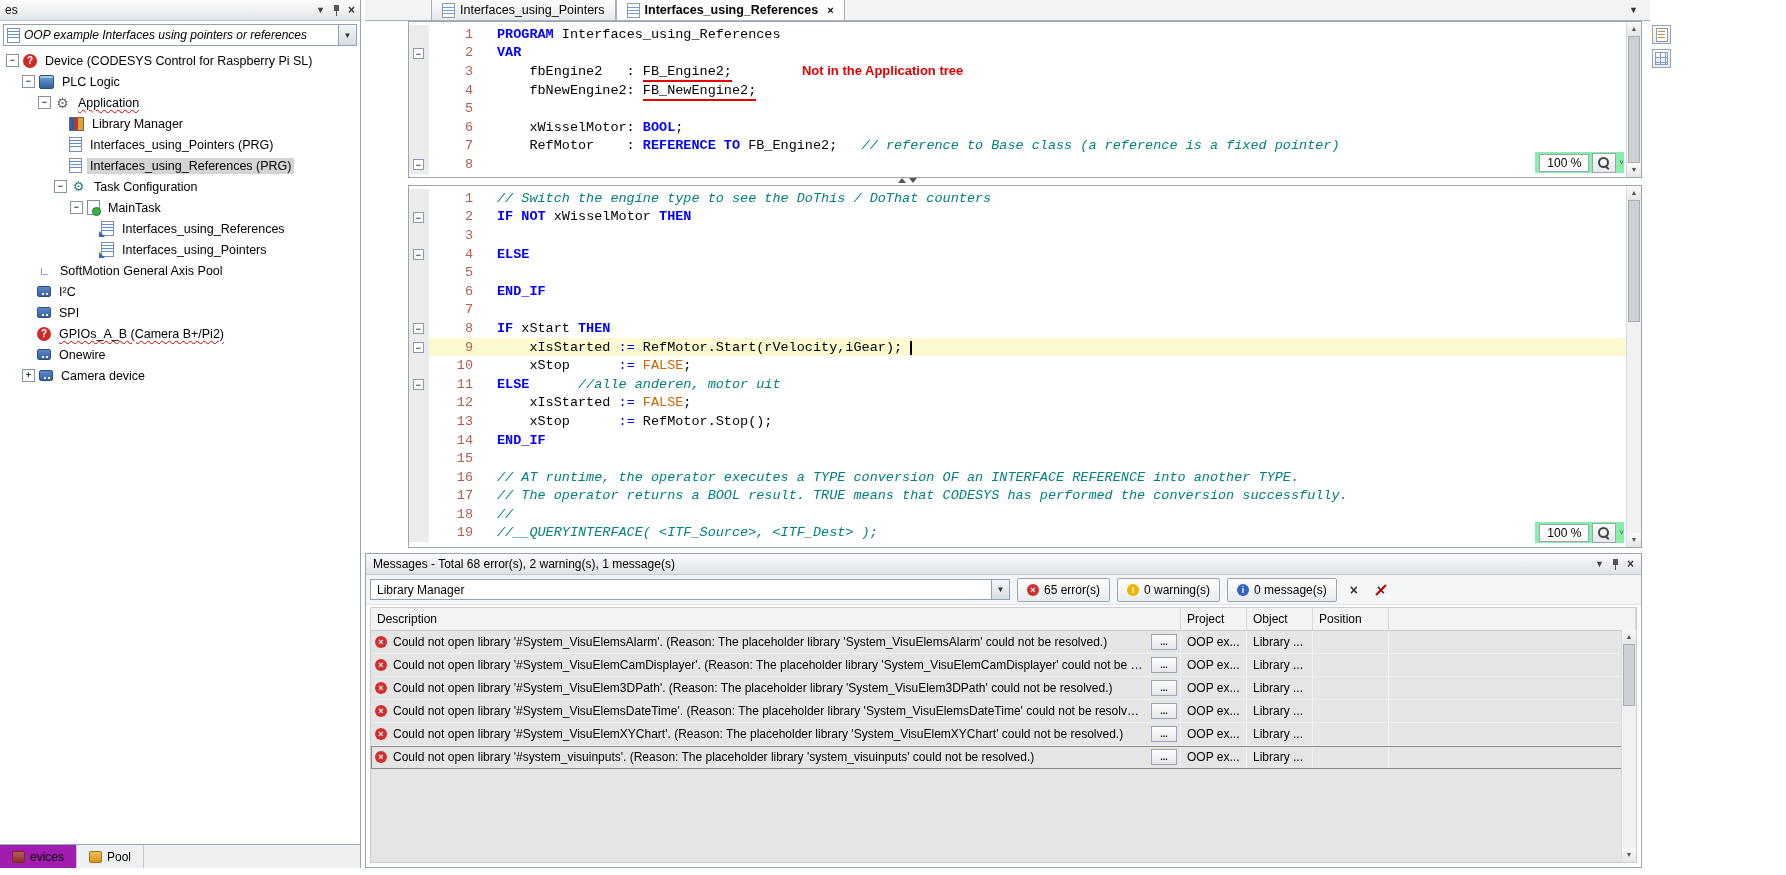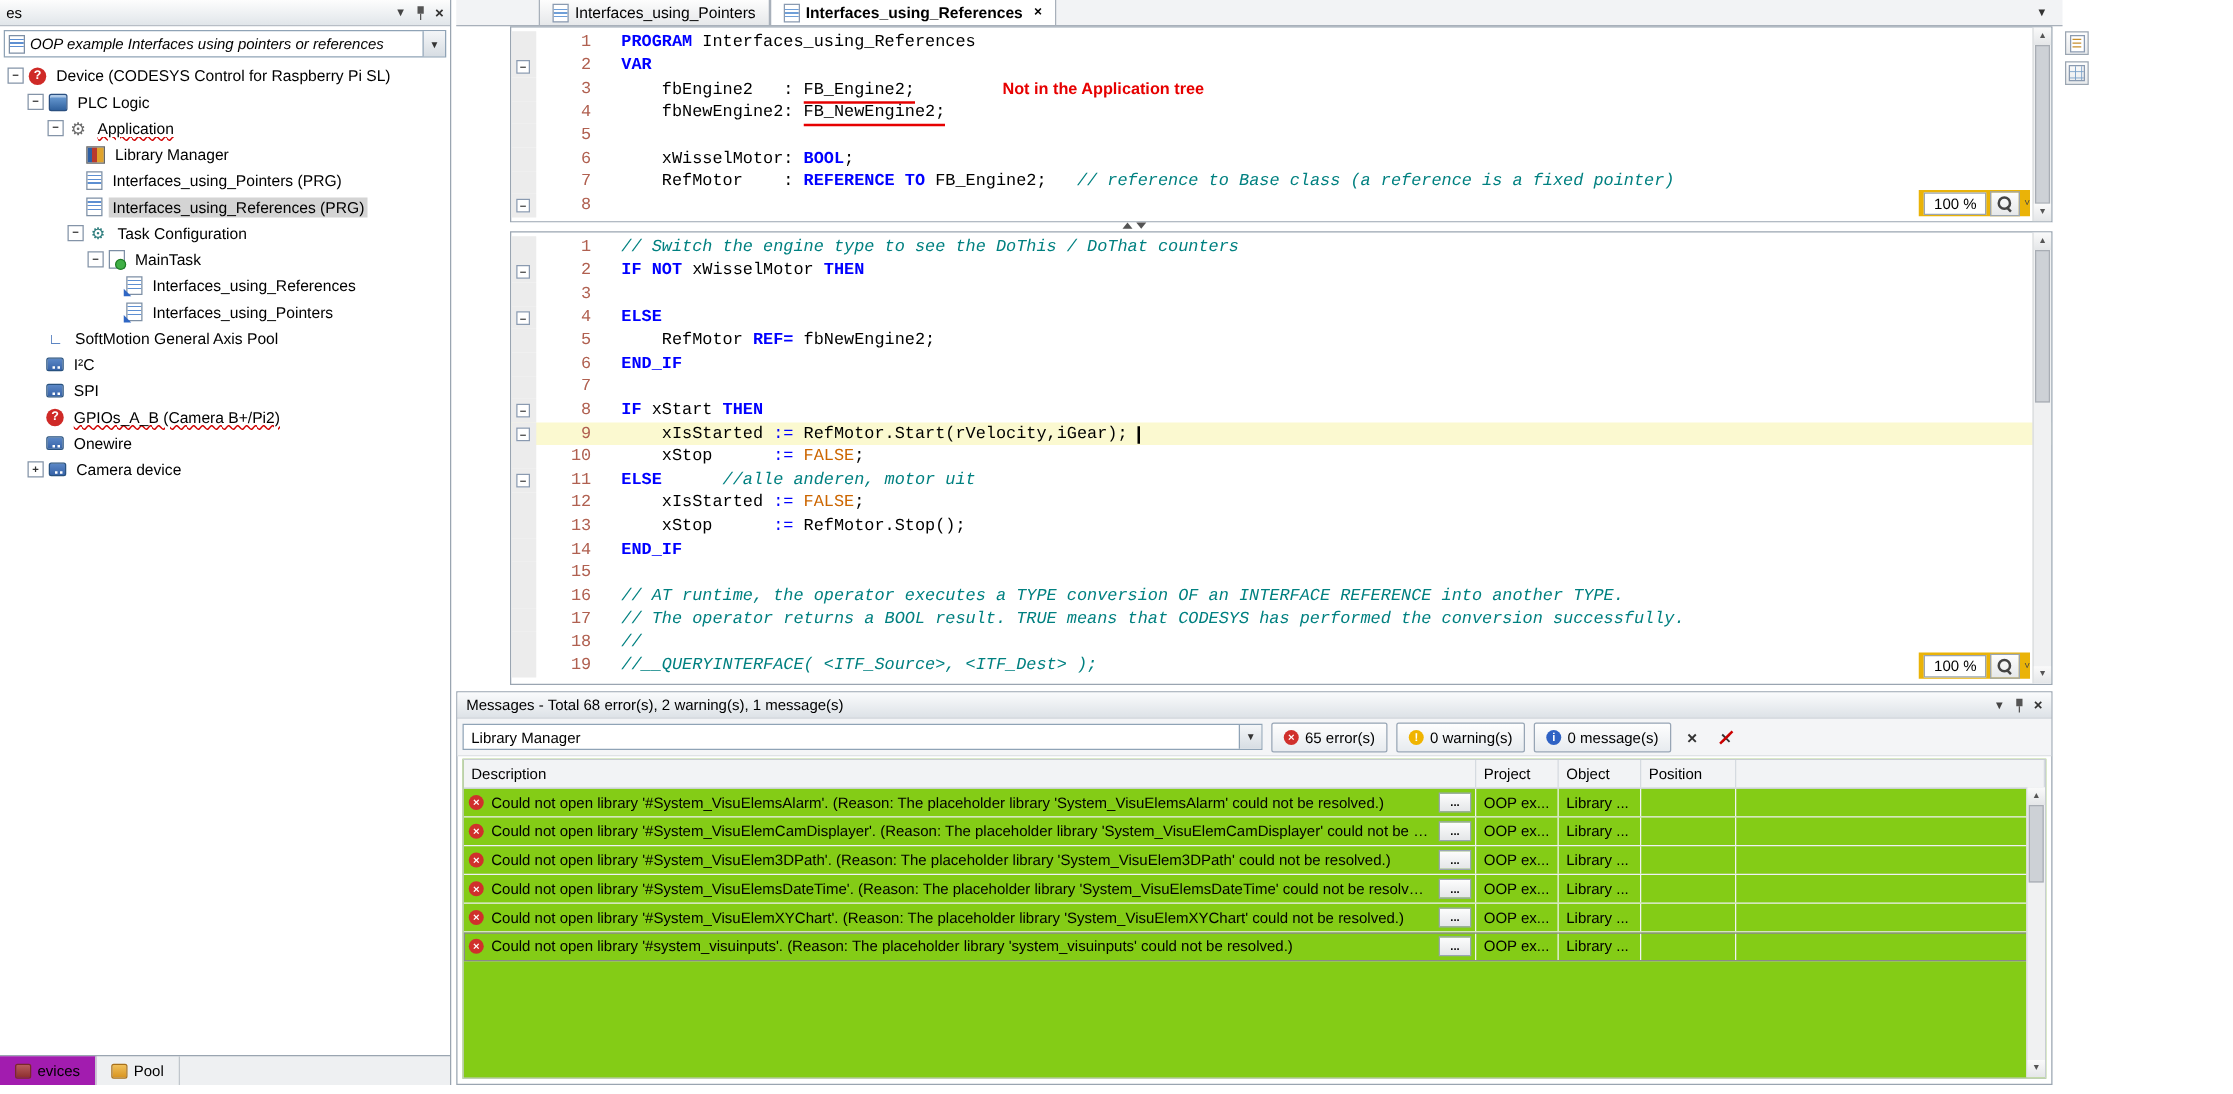--- a/index.html
+++ b/index.html
@@ -71,21 +71,21 @@
   .tk-const{color:#cc6600}
   .tk-ul{color:#000;border-bottom:2.5px solid #e60000;padding-bottom:1px}
   .tk-ann{font-family:"Liberation Sans",sans-serif;font-weight:bold;color:#e60000;margin-left:70px;font-size:13px}
   .caret{display:inline-block;width:1.5px;height:14px;background:#000;vertical-align:text-bottom;margin-left:8px}
   
   .vscroll{position:absolute;right:0;top:0;bottom:0;width:14px;background:#f0f1f2;border-left:1px solid #d8dadc}
   .sb-btn{height:14px;font-size:7px;color:#555;text-align:center;line-height:14px;background:linear-gradient(#fafafa,#e4e6e8)}
   .sb-btn.bottom{position:absolute;bottom:0;left:0;right:0}
   .sb-thumb{position:absolute;left:1px;right:1px;background:#cdd1d6;border:1px solid #a8adb4}
   
-  .zoom{position:absolute;right:17px;bottom:4px;display:flex;align-items:center;height:21px;background:#eab308;padding-left:4px}
+  .zoom{position:absolute;right:17px;bottom:4px;display:flex;align-items:center;height:21px;background:#86efac;padding-left:4px}
   .zoom-val{border:1px solid #9aa5b1;padding:1px 7px;font-size:12px;background:#fff}
   .zoom-btn{width:24px;height:20px;border:1px solid #9aa5b1;margin-left:3px;background:linear-gradient(#fdfdfd,#e6e8ea);position:relative;box-sizing:border-box}
   .mag{position:absolute;left:5px;top:3px;width:7px;height:7px;border:2px solid #444;border-radius:50%}
   .mag::after{content:"";position:absolute;left:6px;top:6px;width:2px;height:5px;background:#444;transform:rotate(-45deg)}
   .zoom-chev{font-size:8px;color:#444;margin-left:3px}
   
   .side-icons{position:absolute;left:1287px;top:25px;width:20px;display:flex;flex-direction:column;gap:5px}
   .side-btn{width:19px;height:19px;border:1px solid #9aa5b1;background:linear-gradient(#fdfdfd,#e8eaec);display:flex;align-items:center;justify-content:center;box-sizing:border-box}
   .sv-doc{width:10px;height:12px;border:1px solid #8a9ab0;background:#fff;position:relative}
   .sv-doc::after{content:"";position:absolute;left:1px;top:2px;width:7px;height:1px;background:#c78f2c;box-shadow:0 3px 0 #c78f2c,0 6px 0 #c78f2c}
@@ -100,21 +100,21 @@
   .msg-caption{height:20px;background:linear-gradient(#fafbfc,#dde2e7);border-bottom:1px solid #c2c8cf;display:flex;align-items:center;padding:0 7px;font-size:12px}
   .msg-toolbar{height:29px;display:flex;align-items:center;padding:0 4px;gap:7px;background:#f4f5f7;border-bottom:1px solid #e0e3e6}
   .msg-combo{width:640px;height:21px;border:1px solid #8fa3b6;background:#fff;display:flex;align-items:center;font-size:12px;padding-left:6px;box-sizing:border-box}
   .filter-btn{height:22px;border:1px solid #97a5b5;background:linear-gradient(#fefefe,#e7ebef);display:flex;align-items:center;gap:5px;padding:0 9px;font-size:12px;border-radius:2px}
   .st{width:12px;height:12px;border-radius:50%;color:#fff;font:bold 9px/12px "Liberation Sans",sans-serif;text-align:center;flex:none}
   .st-err{background:#d0302c}
   .st-warn{background:#f0b400}
   .st-info{background:#2f62c4}
   .tool-x{width:20px;height:20px;display:flex;align-items:center;justify-content:center;font-size:14px;font-weight:bold;color:#333;position:relative}
   .tool-x.slash::after{content:"";position:absolute;left:3px;top:9px;width:14px;height:2px;background:#c00;transform:rotate(-45deg)}
-  .msg-table{position:absolute;left:4px;right:4px;top:53px;bottom:4px;border:1px solid #c8cdd3;background:#84cc16;overflow:hidden}
+  .msg-table{position:absolute;left:4px;right:4px;top:53px;bottom:4px;border:1px solid #c8cdd3;background:#e5e5e5;overflow:hidden}
   .msg-head,.msg-row{display:grid;grid-template-columns:810px 66px 66px 76px 1fr;height:22px;align-items:center;font-size:12px}
   .msg-head{background:#f2f3f5;border-bottom:1px solid #c8cdd3;font-weight:normal}
   .msg-head>div{border-right:1px solid #d5dae0;height:100%;display:flex;align-items:center;padding-left:6px;box-sizing:border-box}
   .msg-row{border-bottom:1px solid #edf0f3}
   .msg-row>div{border-right:1px solid #f0f2f4;height:100%;display:flex;align-items:center;padding-left:6px;box-sizing:border-box;overflow:hidden;white-space:nowrap}
   .msg-row.focused{outline:1px solid #808archive0a0}
   .msg-row.focused{outline:1px solid #8a8a8a;outline-offset:-1px}
   .desc-cell{gap:6px;padding-left:4px !important}
   .desc-text{flex:1;overflow:hidden;text-overflow:ellipsis}
   .more-btn{flex:none;width:26px;height:16px;border:1px solid #9aa5b5;background:linear-gradient(#fdfdfd,#e4e6e8);font:bold 9px/14px "Liberation Sans",sans-serif;text-align:center;margin-right:3px;box-sizing:border-box}
@@ -302,21 +302,21 @@
         <span class="tri-down"></span>
       </span>
   </div>
 
   <div class="pane impl-pane">
     <div class="code-lines">
         <div class="code-line"><span class="fold-col"></span><span class="line-num">1</span><span class="code-text"><span class="tk-cm">// Switch the engine type to see the DoThis / DoThat counters</span></span></div>
         <div class="code-line"><span class="fold-col"><span class="fold-box">−</span></span><span class="line-num">2</span><span class="code-text"><span class="tk-kw">IF</span><span class="tk-id"> </span><span class="tk-kw">NOT</span><span class="tk-id"> xWisselMotor </span><span class="tk-kw">THEN</span></span></div>
         <div class="code-line"><span class="fold-col"></span><span class="line-num">3</span></div>
         <div class="code-line"><span class="fold-col"><span class="fold-box">−</span></span><span class="line-num">4</span><span class="code-text"><span class="tk-kw">ELSE</span></span></div>
-        <div class="code-line"><span class="fold-col"></span><span class="line-num">5</span><span class="code-text"><span class="tk-id">    RefMotor </span><span class="tk-kw">REF=</span><span class="tk-id"> fbNewEngine2;</span></span></div>
+        <div class="code-line"><span class="fold-col"></span><span class="line-num">5</span></div>
         <div class="code-line"><span class="fold-col"></span><span class="line-num">6</span><span class="code-text"><span class="tk-kw">END_IF</span></span></div>
         <div class="code-line"><span class="fold-col"></span><span class="line-num">7</span><span class="code-text"></span></div>
         <div class="code-line"><span class="fold-col"><span class="fold-box">−</span></span><span class="line-num">8</span><span class="code-text"><span class="tk-kw">IF</span><span class="tk-id"> xStart </span><span class="tk-kw">THEN</span></span></div>
         <div class="code-line hl"><span class="fold-col"><span class="fold-box">−</span></span><span class="line-num">9</span><span class="code-text"><span class="tk-id">    xIsStarted </span><span class="tk-op">:=</span><span class="tk-id"> RefMotor.Start(rVelocity,iGear);</span><span class="caret"></span></span></div>
         <div class="code-line"><span class="fold-col"></span><span class="line-num">10</span><span class="code-text"><span class="tk-id">    xStop      </span><span class="tk-op">:=</span><span class="tk-id"> </span><span class="tk-const">FALSE</span><span class="tk-id">;</span></span></div>
         <div class="code-line"><span class="fold-col"><span class="fold-box">−</span></span><span class="line-num">11</span><span class="code-text"><span class="tk-kw">ELSE</span><span class="tk-id">      </span><span class="tk-cm">//alle anderen, motor uit</span></span></div>
         <div class="code-line"><span class="fold-col"></span><span class="line-num">12</span><span class="code-text"><span class="tk-id">    xIsStarted </span><span class="tk-op">:=</span><span class="tk-id"> </span><span class="tk-const">FALSE</span><span class="tk-id">;</span></span></div>
         <div class="code-line"><span class="fold-col"></span><span class="line-num">13</span><span class="code-text"><span class="tk-id">    xStop      </span><span class="tk-op">:=</span><span class="tk-id"> RefMotor.Stop();</span></span></div>
         <div class="code-line"><span class="fold-col"></span><span class="line-num">14</span><span class="code-text"><span class="tk-kw">END_IF</span></span></div>
         <div class="code-line"><span class="fold-col"></span><span class="line-num">15</span><span class="code-text"></span></div>

